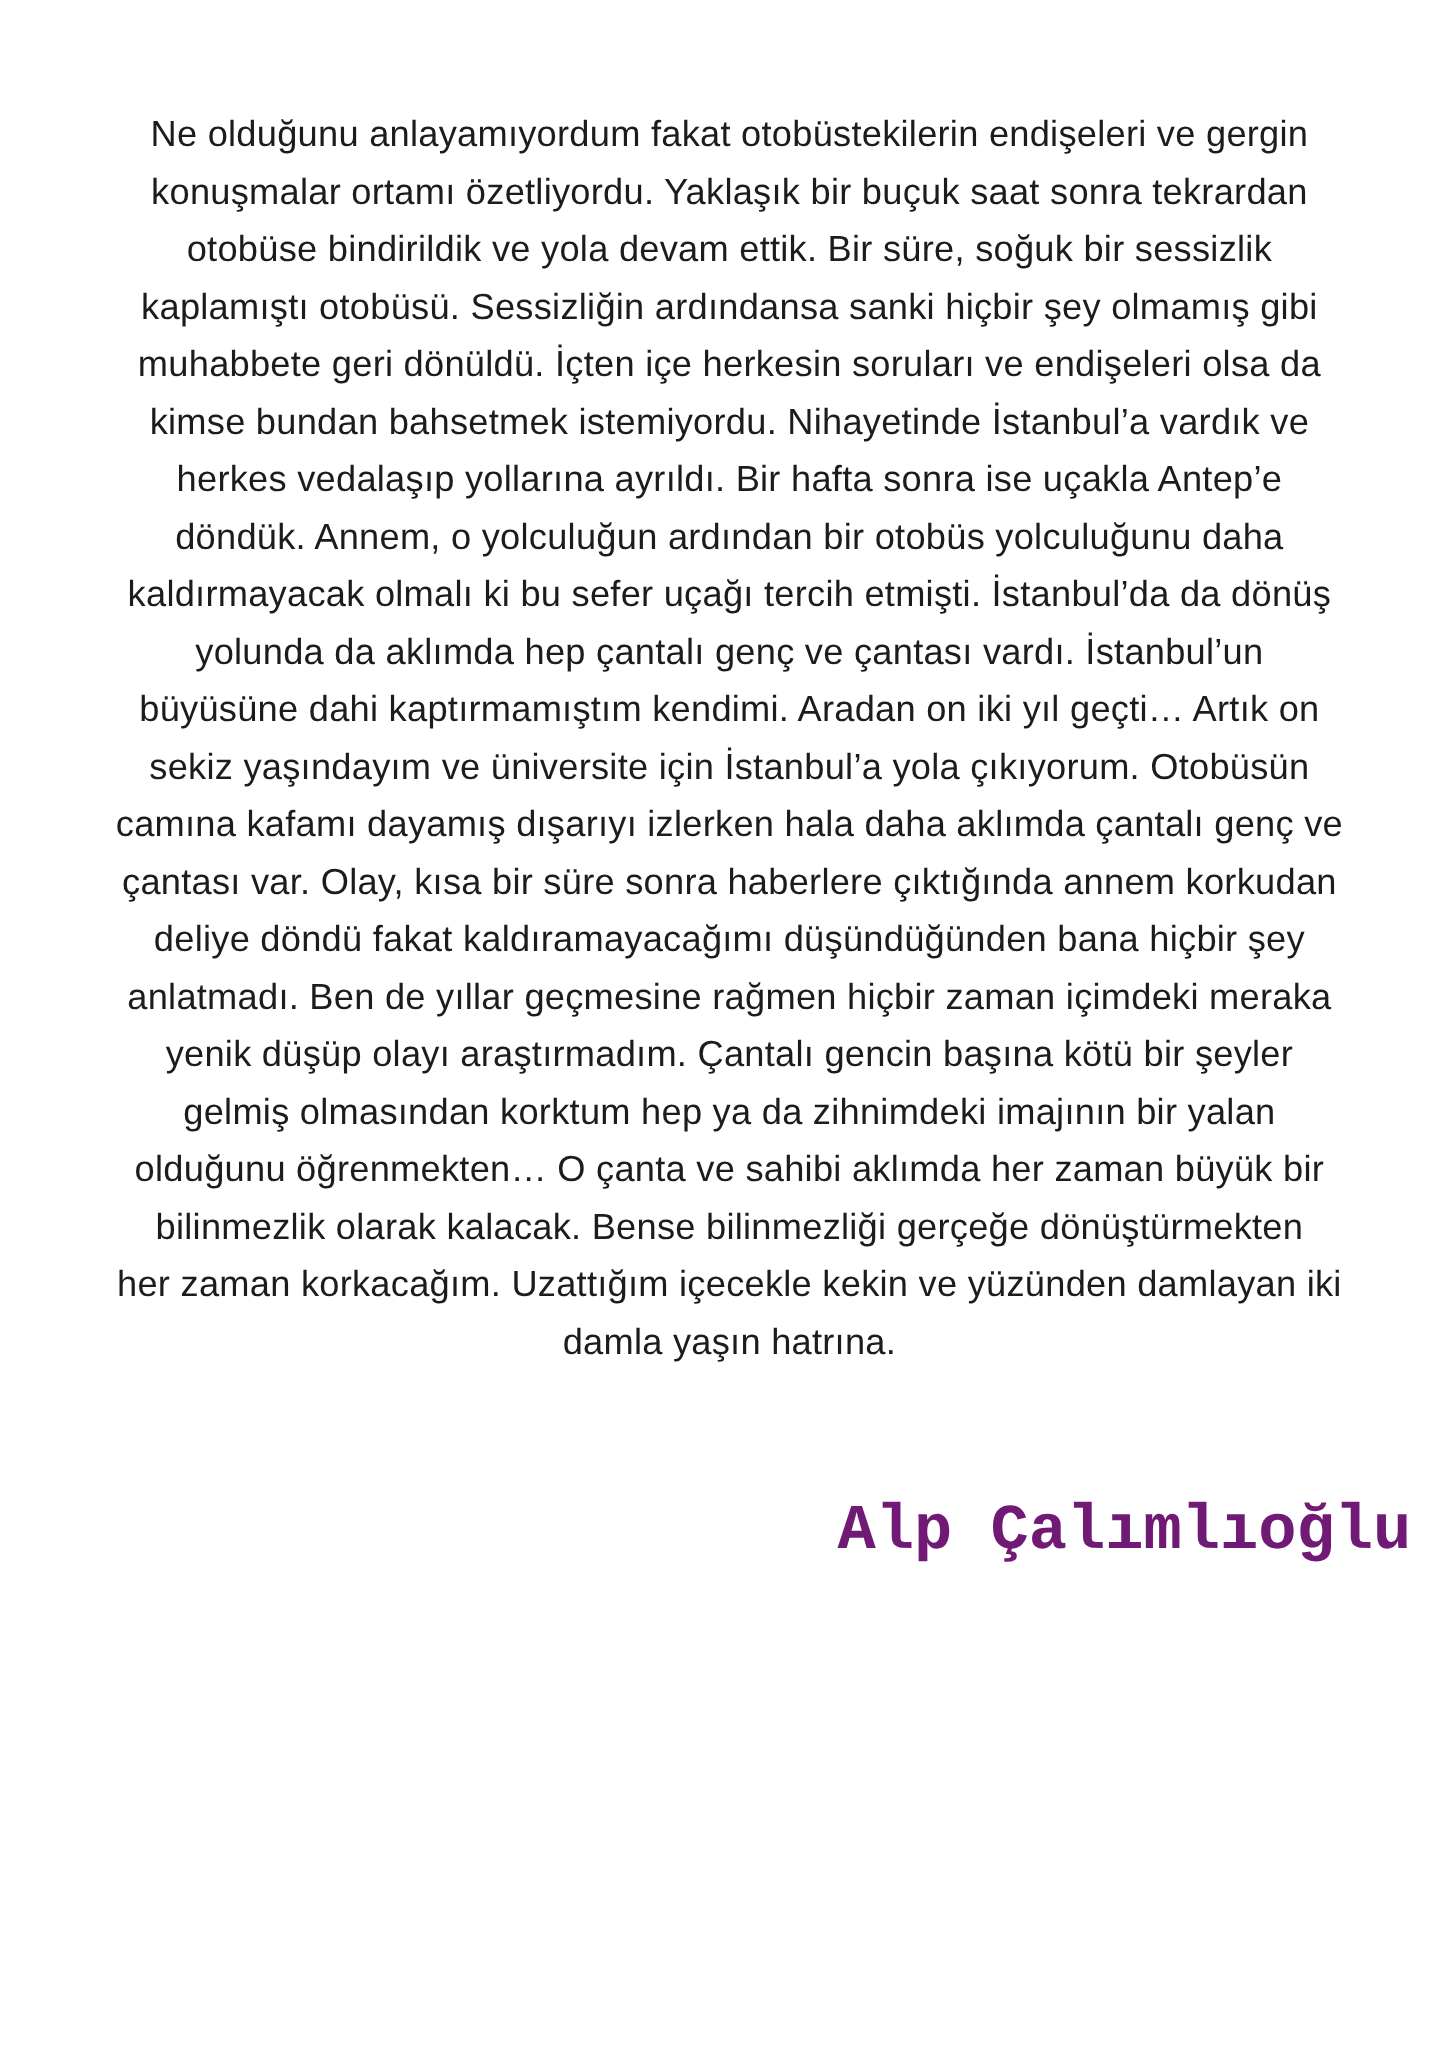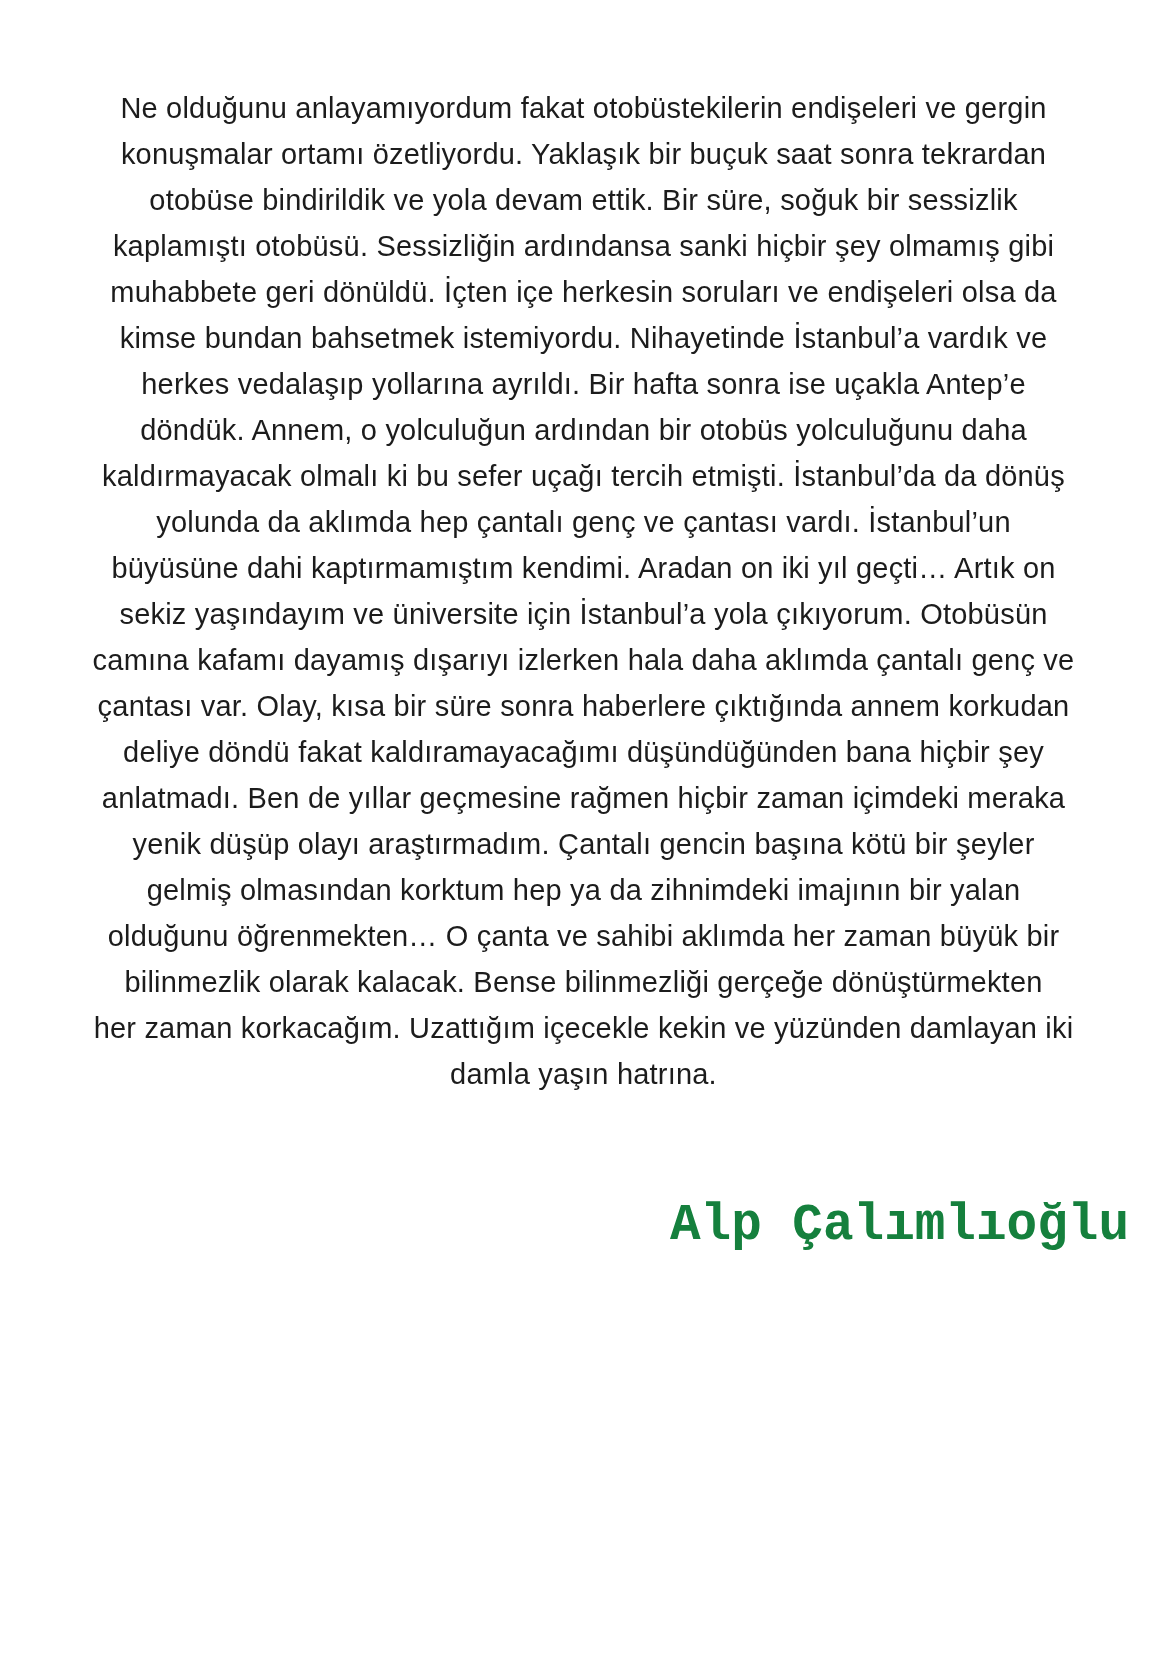--- a/index.html
+++ b/index.html
@@ -32,21 +32,21 @@
   }
   .signature {
     position: absolute;
     top: 1198px;
     right: 36px;
     margin: 0;
     font-family: "Liberation Mono", "DejaVu Sans Mono", monospace;
     font-weight: 700;
     font-size: 51px;
     line-height: 1.1;
-    color: #15803d;
+    color: #701a75;
     text-align: right;
     white-space: nowrap;
   }
 </style>
 </head>
 <body>
 
 <div class="page">
   <p class="story">Ne olduğunu anlayamıyordum fakat otobüstekilerin endişeleri ve gergin
 konuşmalar ortamı özetliyordu. Yaklaşık bir buçuk saat sonra tekrardan

